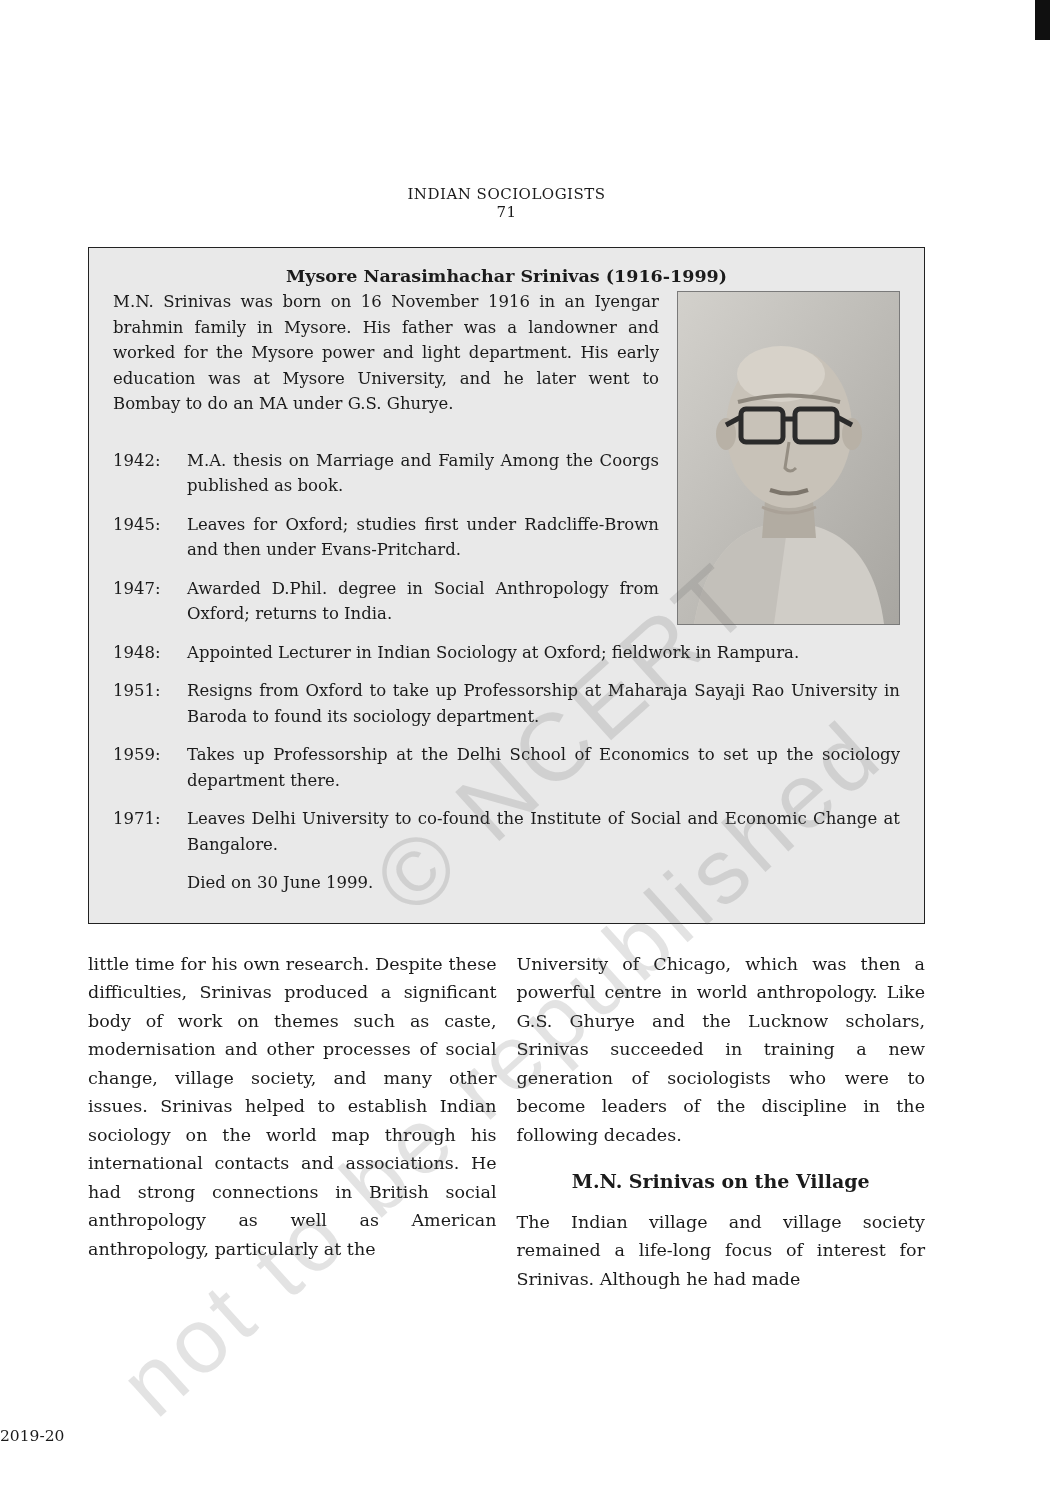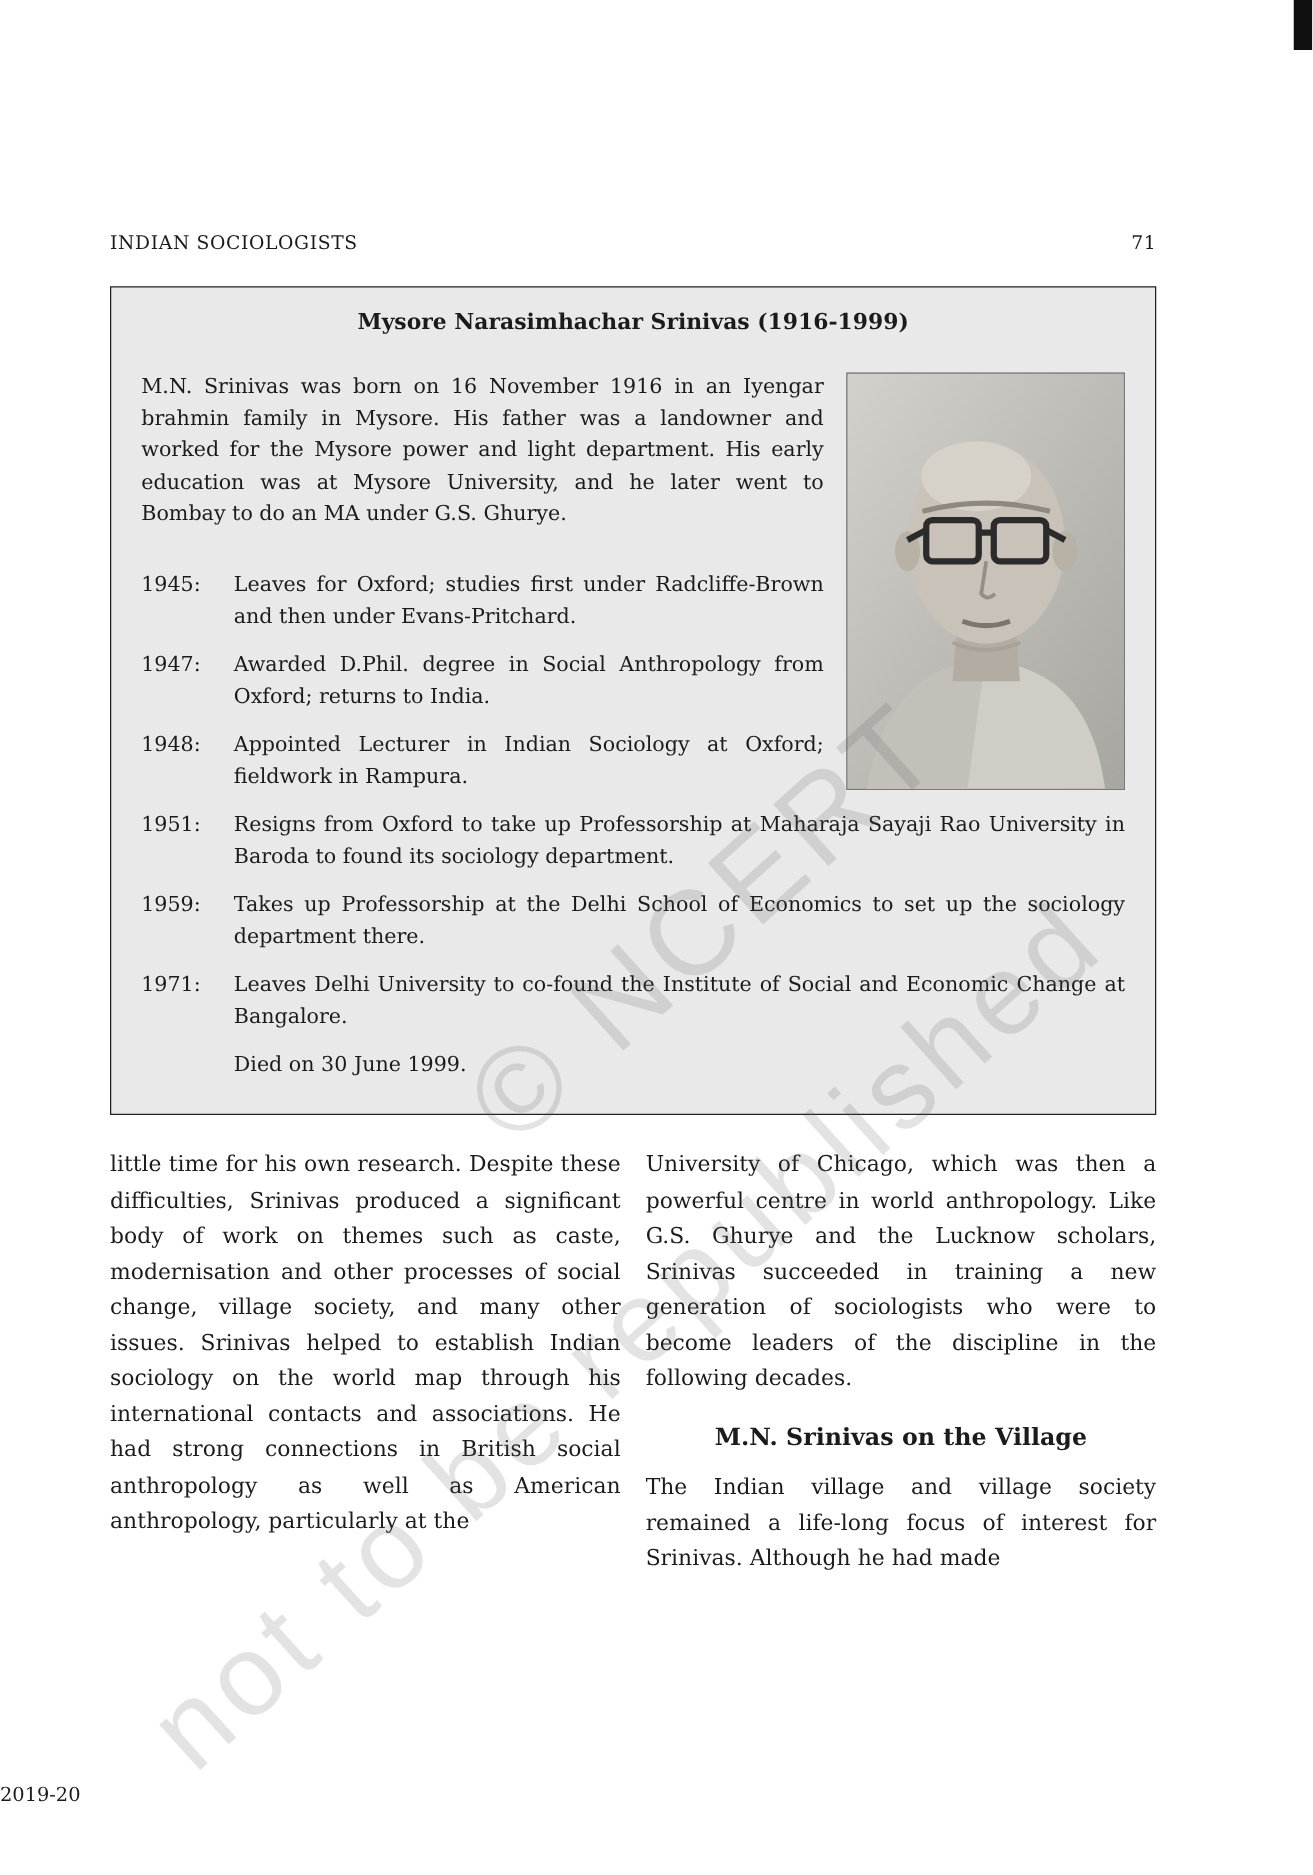--- a/index.html
+++ b/index.html
@@ -24,31 +24,32 @@
     padding: 185px 125px 0 88px;
     z-index: 1;
   }
   .header {
     display: flex;
     justify-content: space-between;
     align-items: center;
     font-size: 15px;
     letter-spacing: 0.5px;
     margin-bottom: 26px;
+    flex-direction: column;
   }
   .biobox {
     background: #e9e9e9;
     border: 1.6px solid #222;
     padding: 18px 24px 14px 24px;
   }
   .biobox-title {
     text-align: center;
     font-weight: bold;
     font-size: 17.5px;
-    margin-bottom: 28px;
+    margin-bottom: 3px;
   }
   .photo {
     float: right;
     width: 221px;
     height: 332px;
     margin: 2px 0 12px 18px;
     border: 1px solid #7a7a7a;
     background: #b9b6b0;
   }
   .photo svg { display:block; }
@@ -157,20 +158,21 @@
             <path d="M159 125 L174 133"></path>
           </g>
           <path d="M111 150 L107 176 Q112 182 118 176" stroke="#958e83" stroke-width="3" fill="none"></path>
           <path d="M92 198 Q111 205 130 198" stroke="#7c756b" stroke-width="4" fill="none"></path>
           <path d="M84 215 Q111 227 138 215" stroke="#a9a197" stroke-width="3" fill="none"></path>
         </svg>
       </div>
 
       <p class="intro">M.N. Srinivas was born on 16 November 1916 in an Iyengar brahmin family in Mysore. His father was a landowner and worked for the Mysore power and light department.  His early education was at Mysore University, and he later went to Bombay to do an MA under G.S. Ghurye.</p>
 
+      <p class="tl"><span class="yr">1942:</span><span>M.A. thesis on Marriage and Family Among the Coorgs published as book.</span></p>
       <p class="tl"><span class="yr">1945:</span><span>Leaves for Oxford; studies first under Radcliffe-Brown and then under Evans-Pritchard.</span></p>
       <p class="tl"><span class="yr">1947:</span><span>Awarded D.Phil. degree in Social Anthropology from Oxford; returns to India.</span></p>
       <p class="tl"><span class="yr">1948:</span><span>Appointed Lecturer in Indian Sociology at Oxford; fieldwork in Rampura.</span></p>
       <p class="tl"><span class="yr">1951:</span><span>Resigns from Oxford to take up Professorship at Maharaja Sayaji Rao University in Baroda to found its sociology department.</span></p>
       <p class="tl"><span class="yr">1959:</span><span>Takes up Professorship at the Delhi School of Economics to set up the sociology department there.</span></p>
       <p class="tl"><span class="yr">1971:</span><span>Leaves Delhi University to co-found the Institute of Social and Economic Change at Bangalore.</span></p>
       <p class="tl"><span class="yr"></span><span>Died on 30 June 1999.</span></p>
     </div>
 
     <div class="columns">

